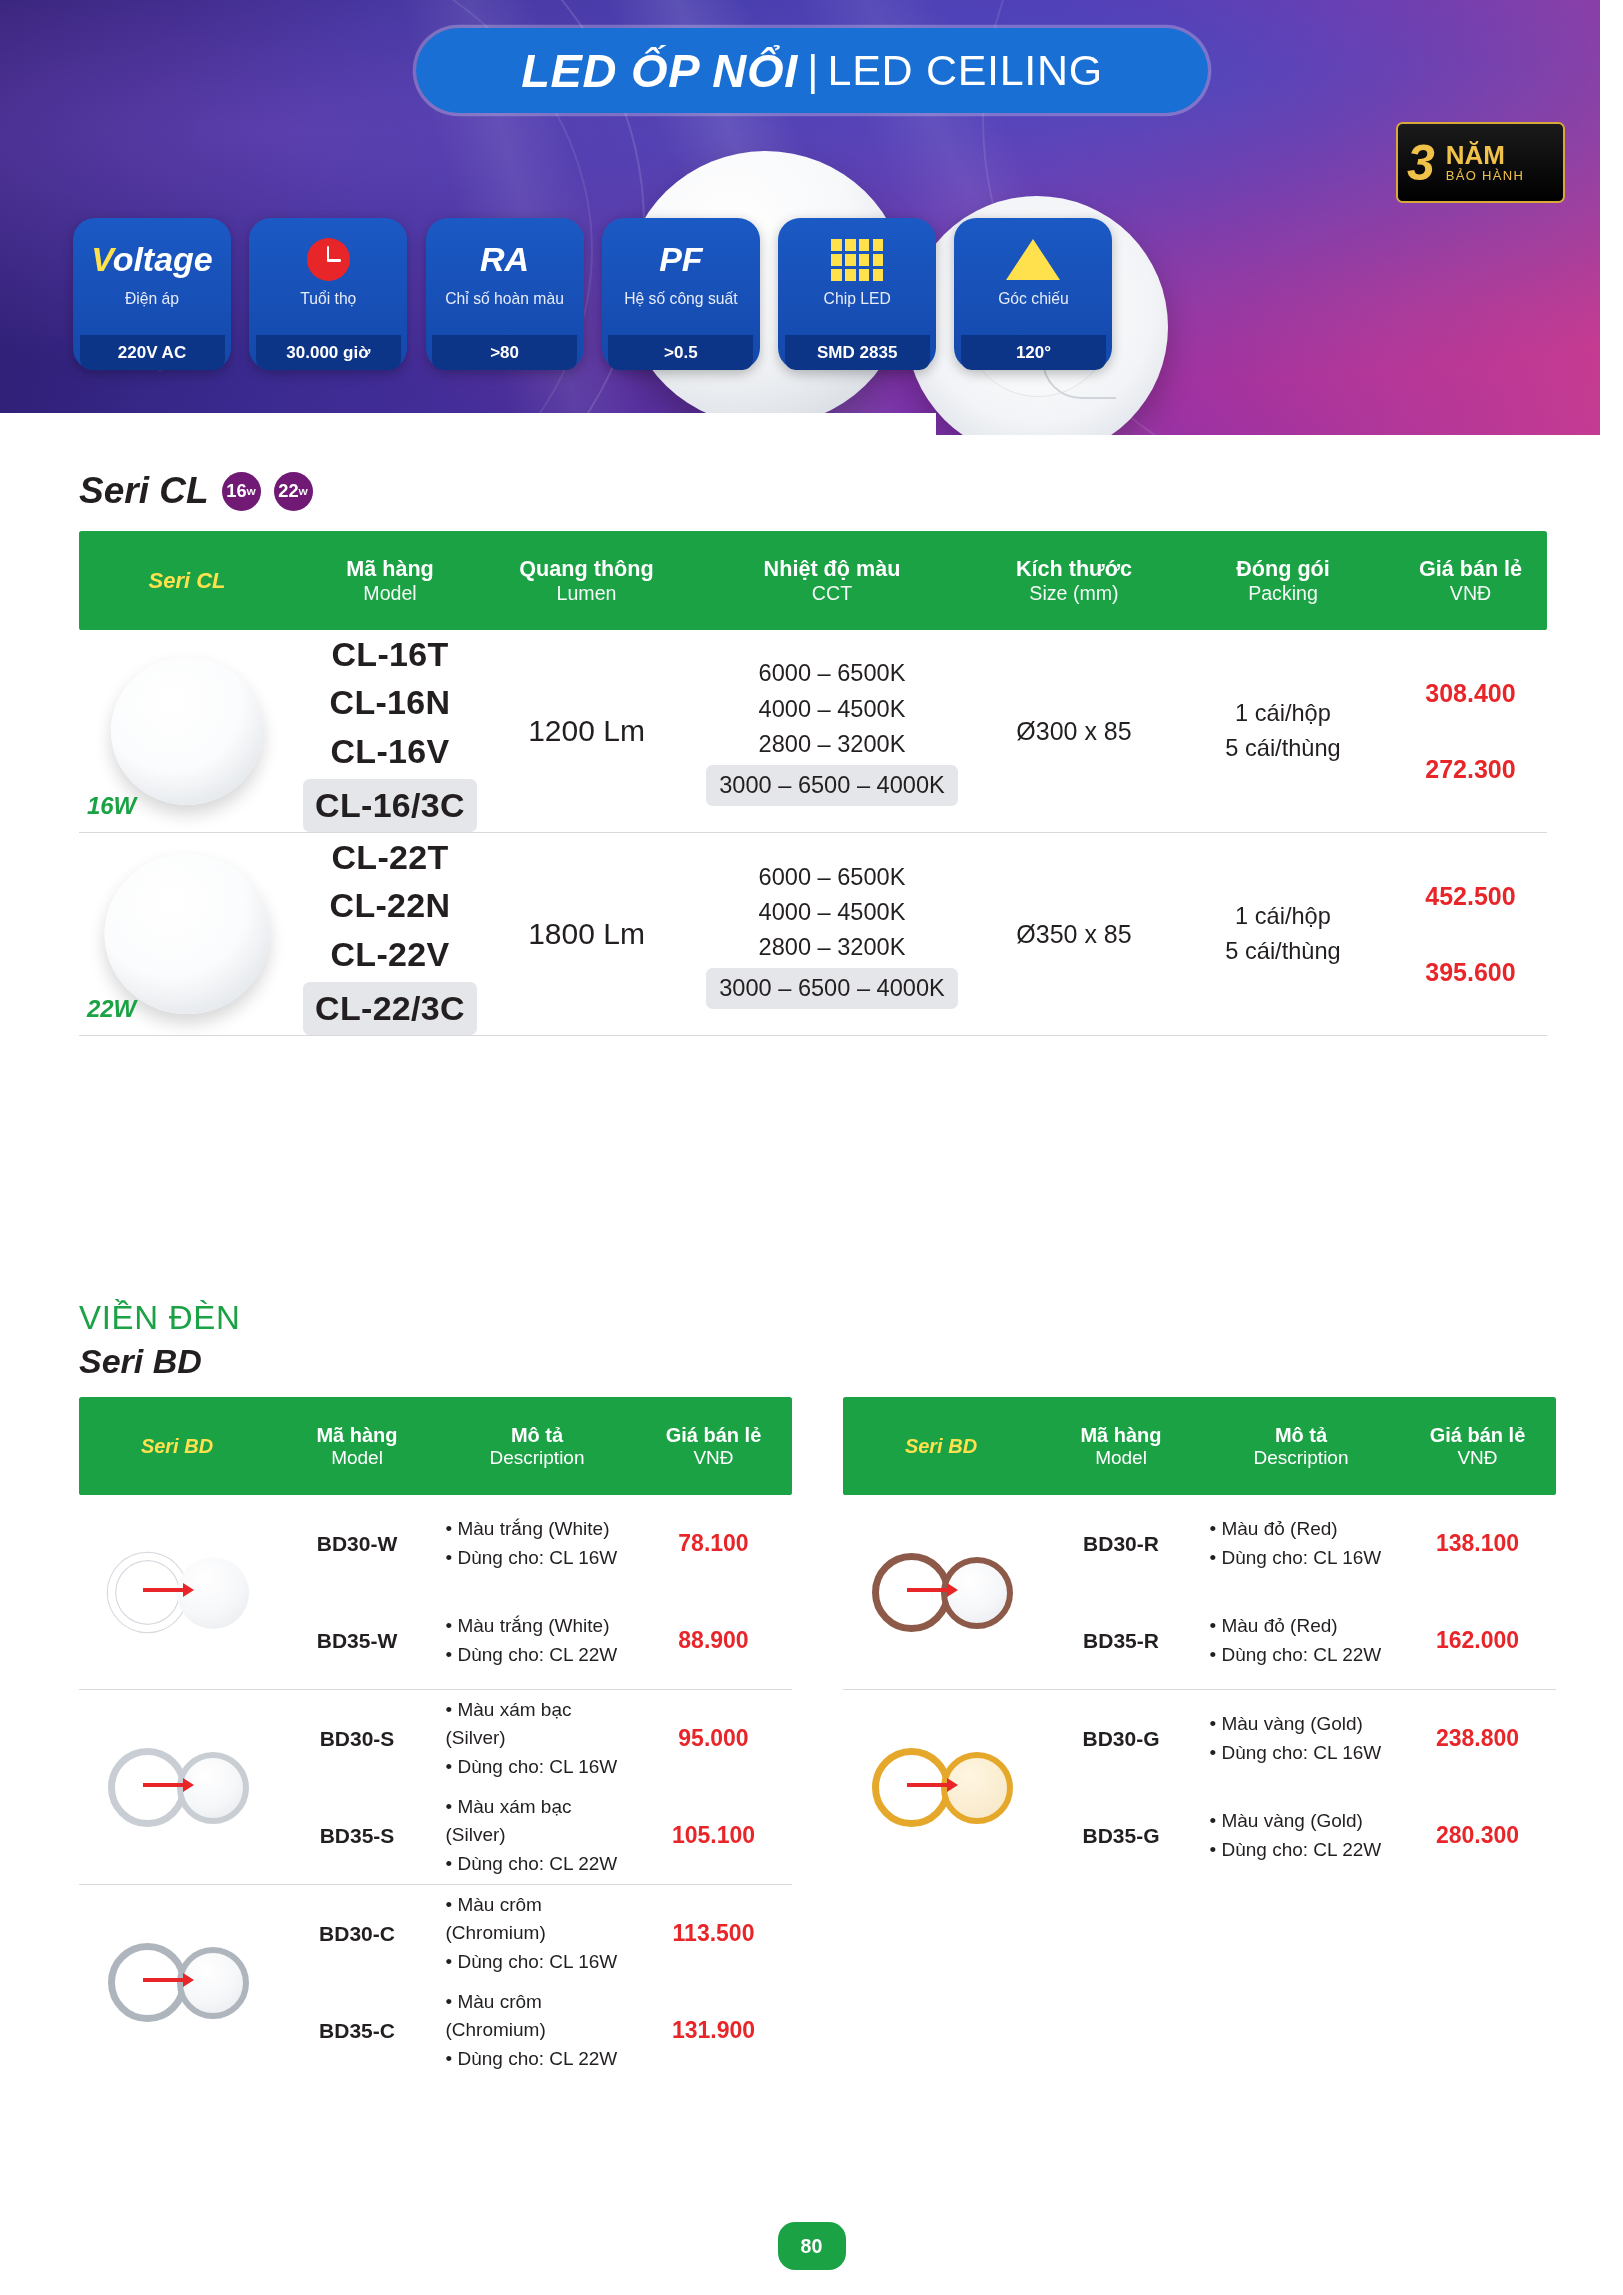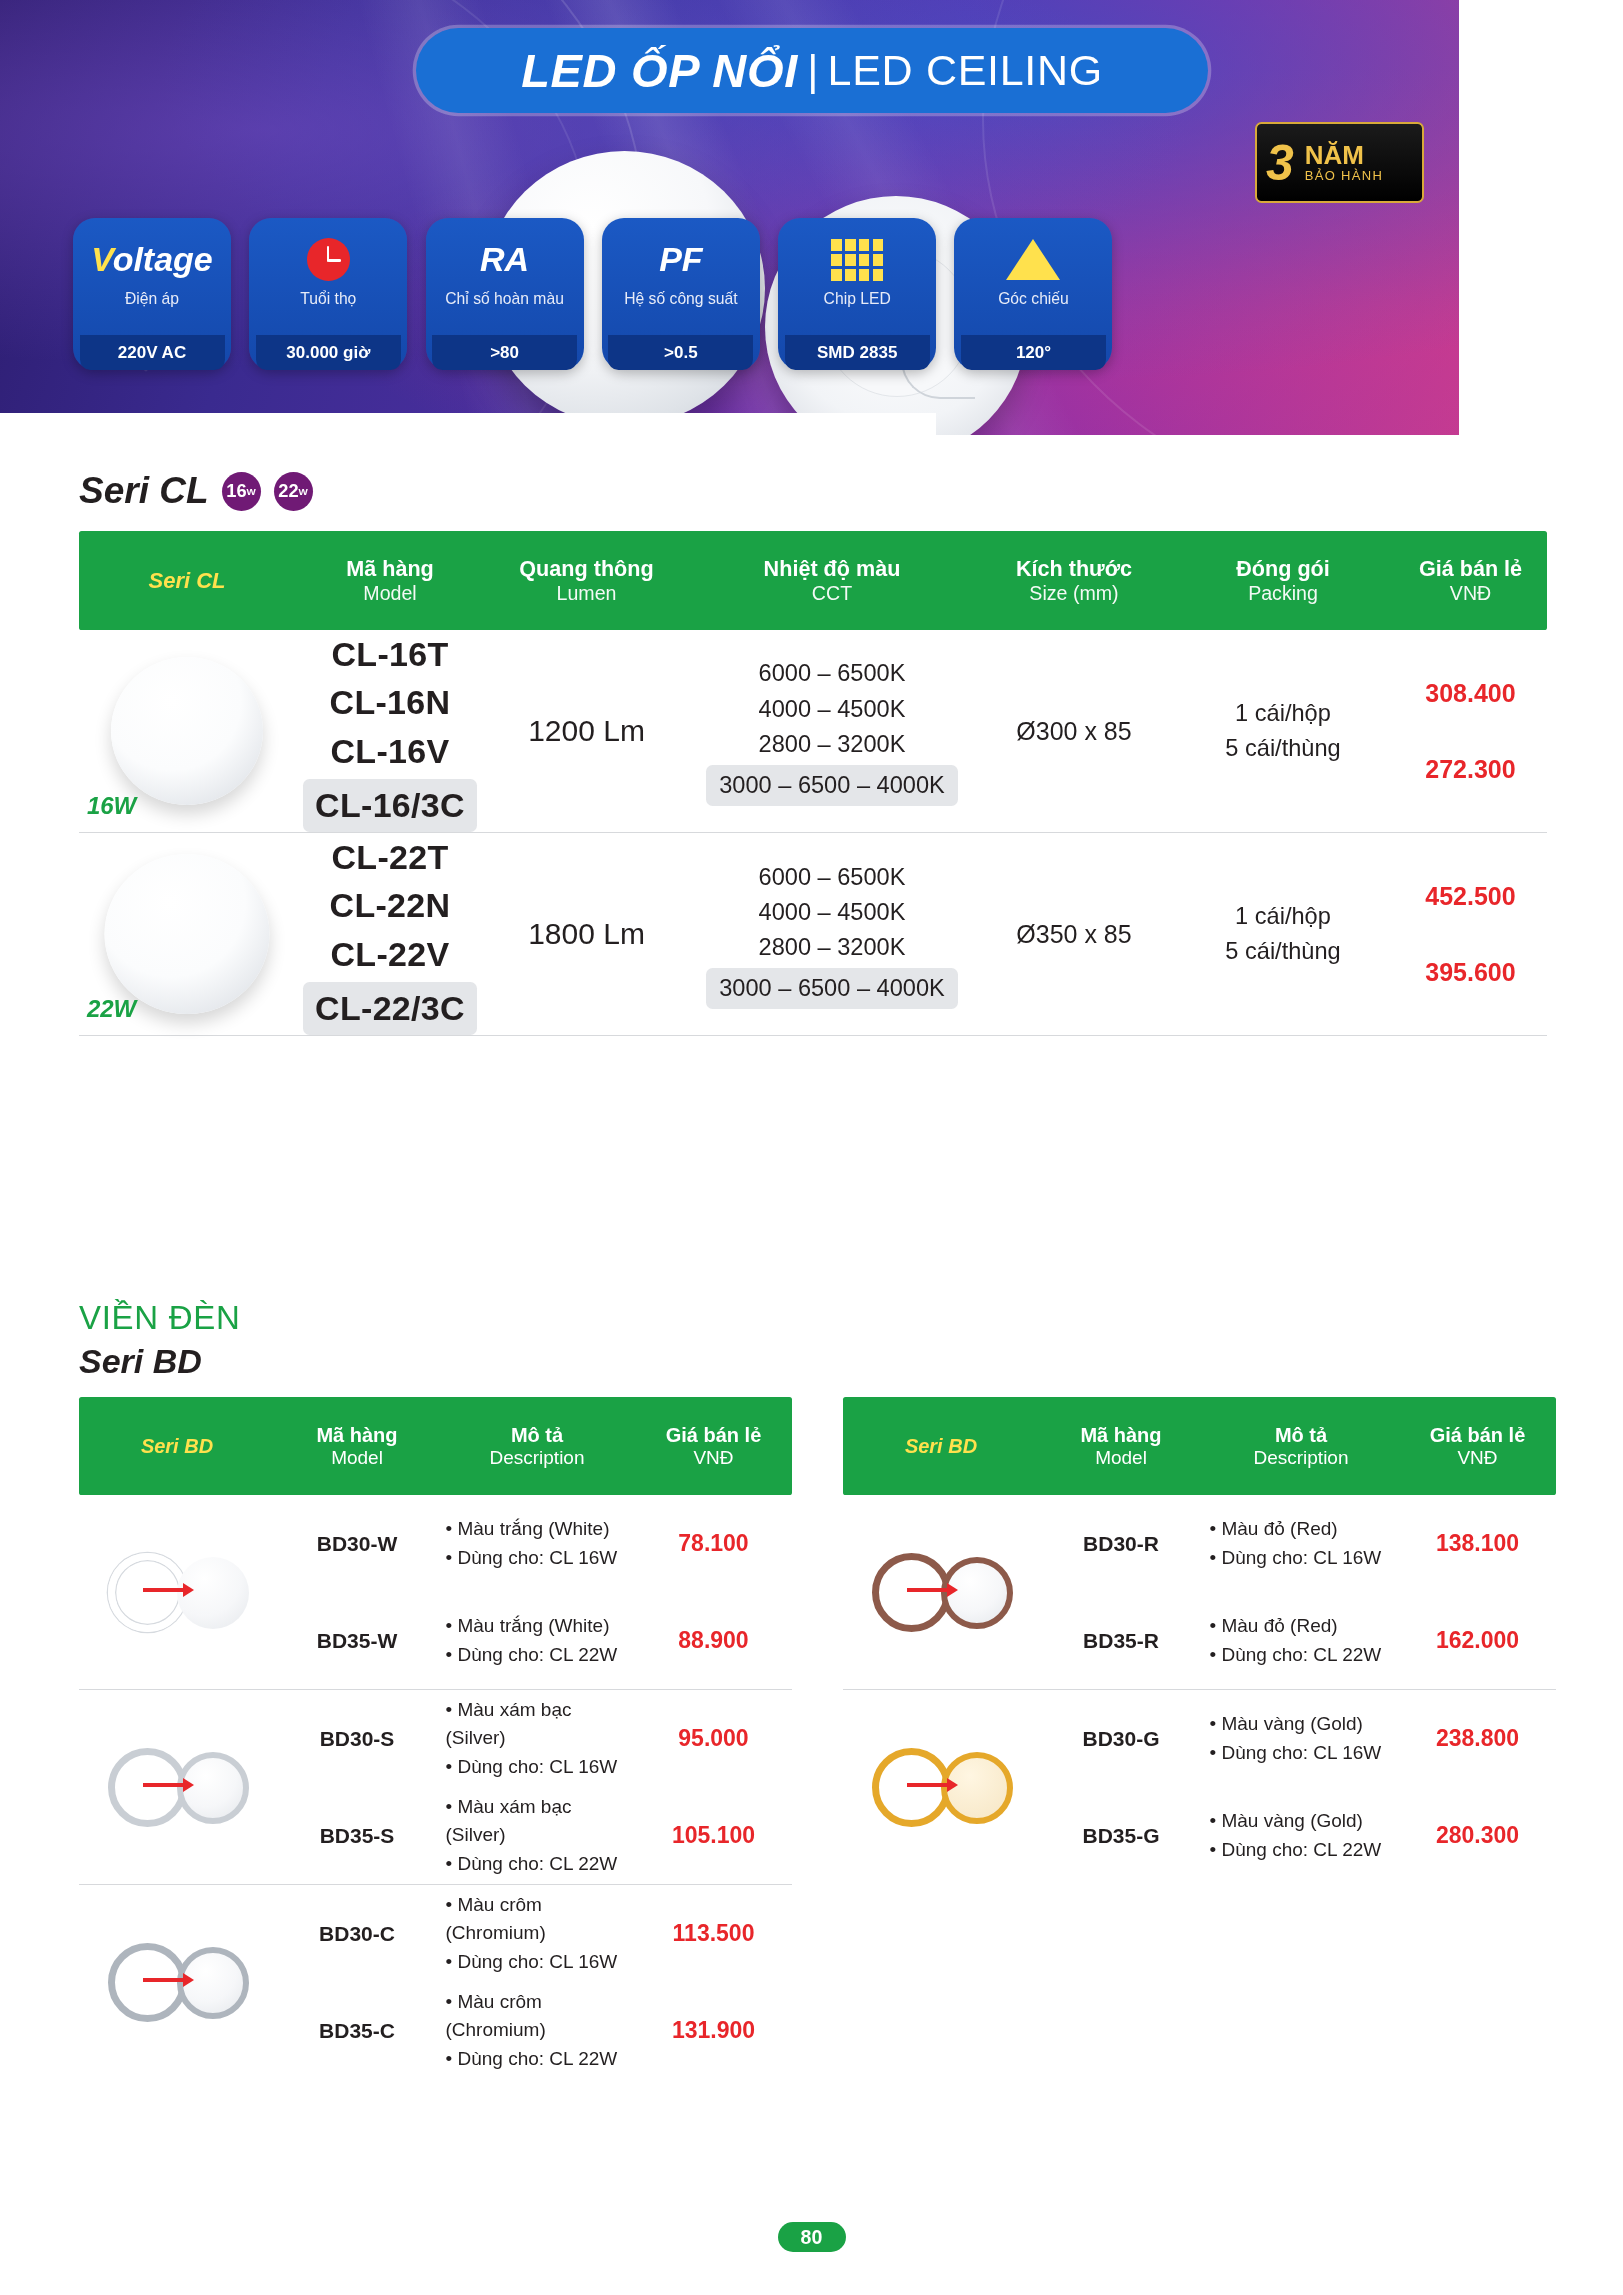--- a/index.html
+++ b/index.html
@@ -7,21 +7,21 @@
     width:1623px; height:2295px;
     background:#ffffff;
     font-family:"Liberation Sans", sans-serif;
     color:#231f20;
     position:relative;
     overflow:hidden;
   }
 
   
   .hero {
-    position:absolute; left:0; top:0; width:1459px; height:435px;
+    position:absolute; left:0; top:0; width:1600px; height:435px;
     background:
       radial-gradient(ellipse at 18% 30%, rgba(120,80,200,0.55) 0%, rgba(120,80,200,0) 55%),
       radial-gradient(ellipse at 72% 18%, rgba(40,90,200,0.55) 0%, rgba(40,90,200,0) 60%),
       radial-gradient(ellipse at 95% 70%, rgba(210,60,140,0.5) 0%, rgba(210,60,140,0) 55%),
       linear-gradient(110deg, #2b1b6b 0%, #3a2a8f 22%, #4a2f9e 42%, #6a2fae 60%, #8e2fa8 76%, #c03a93 100%);
     overflow:hidden;
   }
   .hero-swoosh {
     position:absolute; inset:0;
     background:
@@ -194,21 +194,21 @@
     position:absolute; left:35px; top:38px; width:48px; height:3.9px; background:#e8262a;
   }
   .ringpic .arrow:after {
     content:""; position:absolute; right:-2.6px; top:-5.2px;
     border-left:11.8px solid #e8262a; border-top:7.2px solid transparent; border-bottom:7.2px solid transparent;
   }
 
   
   .pagebadge {
     position:absolute; left:50%; transform:translateX(-50%); top:2222px;
-    width:68px; height:30px; border-radius:17px; background:#1aa245; color:#fff;
+    width:68px; height:48px; border-radius:17px; background:#1aa245; color:#fff;
     display:flex; align-items:center; justify-content:center; font-size:19.6px; font-weight:bold;
   }
 </style>
 </head>
 <body>
 
 <div class="hero">
   <div class="hero-swoosh"></div>
   <div class="hero-arc" style="left:-275px; top:-170px; width:916px; height:785px;"></div>
   <div class="hero-arc" style="left:-196px; top:-79px; width:785px; height:654px; border-color:rgba(255,255,255,0.09);"></div>

